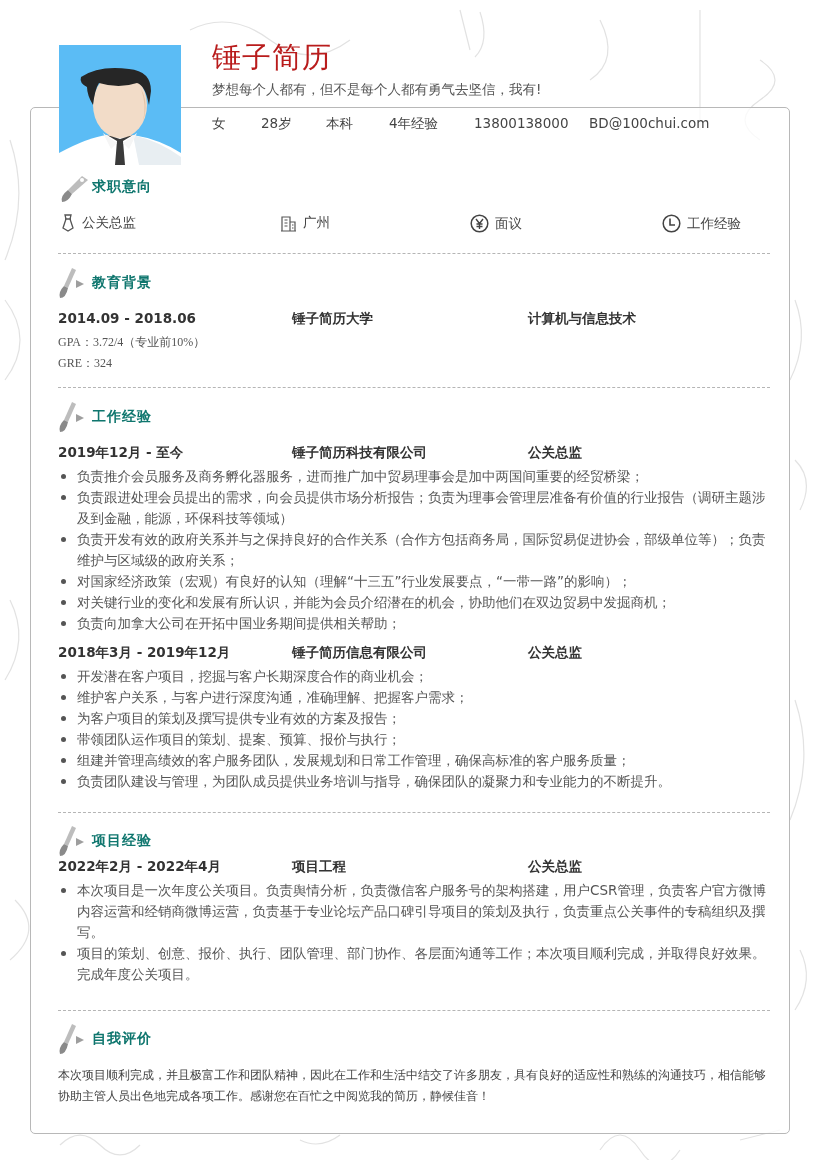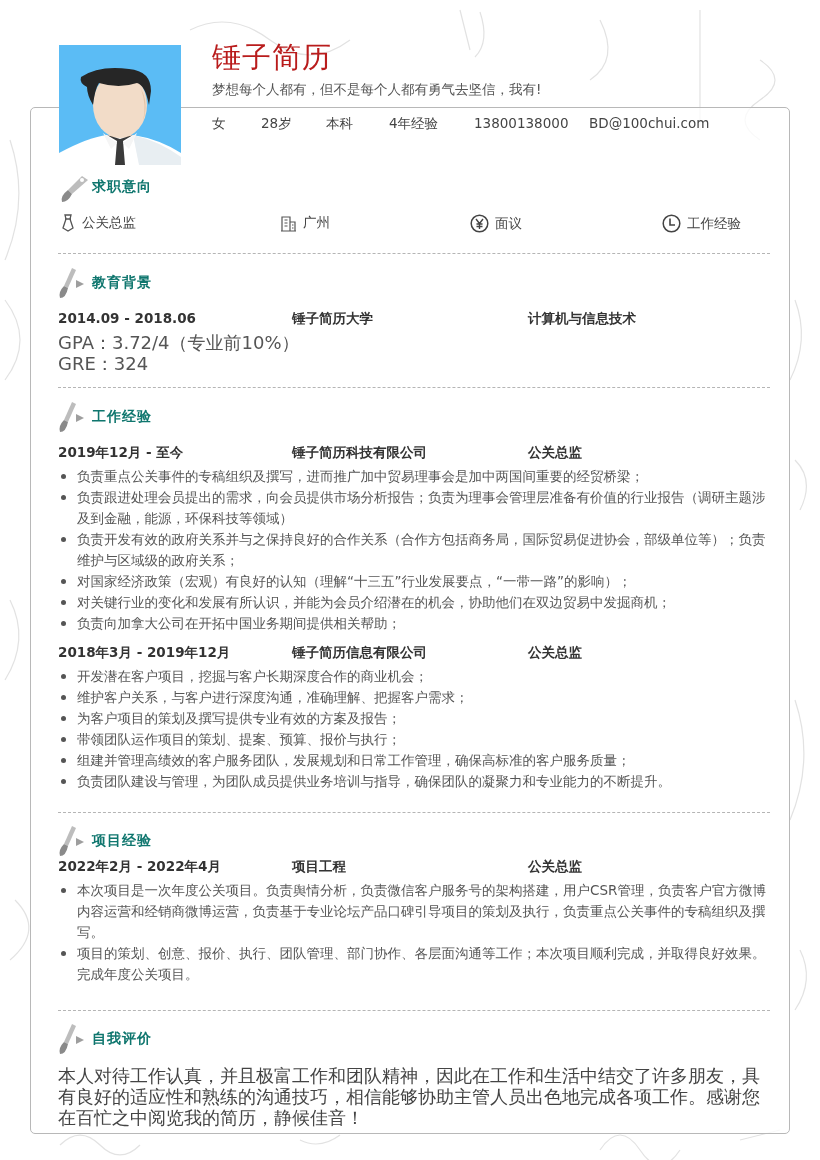--- a/index.html
+++ b/index.html
@@ -35,21 +35,21 @@
   .section { position: absolute; left: 58px; width: 712px; z-index: 2; }
   .sec-head { display: flex; align-items: center; height: 34px; }
   .sec-head .brush { width: 32px; height: 34px; margin-right: 2px; }
   .sec-head .title { font-size: 14px; font-weight: bold; color: #0f766e; letter-spacing: 1px; }
   .dash { position: absolute; left: 58px; width: 712px; border-top: 1px dashed #b5b5b5; z-index: 2; }
   .intent-row { position: absolute; top: 214px; left: 58px; width: 712px; height: 22px; font-size: 13.5px; color: #444; z-index: 2; }
   .intent-item { position: absolute; top: 0; display: flex; align-items: center; }
   .intent-item svg { margin-right: 6px; }
   .row3 { position: relative; height: 22px; font-size: 13.5px; font-weight: bold; color: #333; }
   .row3 span { position: absolute; top: 0; white-space: nowrap; }
-  .plain { font-size: 18px; color: #555; line-height: 21px; }
+  .plain { font-size: 12px; color: #555; line-height: 21px; font-family: Liberation Serif, serif; }
   ul.bullets { list-style: none; font-size: 13.5px; color: #555; line-height: 21px; }
   ul.bullets li { position: relative; padding-left: 19px; }
   ul.bullets li::before {
     content: ""; position: absolute; left: 3px; top: 8px; width: 5px; height: 5px; border-radius: 50%; background: #555;
   }
 </style>
 </head>
 <body>
 
 <svg class="bg-doodles" viewBox="0 0 820 1160">
@@ -168,21 +168,21 @@
       <path d="M18 14 L26 18 L18 22 Z" fill="#9e9e9e"></path>
     </svg>
     <span class="title">工作经验</span>
   </div>
   <div class="row3" style="margin-top:10px">
     <span style="left:0">2019年12月 - 至今</span>
     <span style="left:234px">锤子简历科技有限公司</span>
     <span style="left:470px">公关总监</span>
   </div>
   <ul class="bullets">
-    <li>负责重点公关事件的专稿组织及撰写，进而推广加中贸易理事会是加中两国间重要的经贸桥梁；</li>
+    <li>负责推介会员服务及商务孵化器服务，进而推广加中贸易理事会是加中两国间重要的经贸桥梁；</li>
     <li>负责跟进处理会员提出的需求，向会员提供市场分析报告；负责为理事会管理层准备有价值的行业报告（调研主题涉及到金融，能源，环保科技等领域）</li>
     <li>负责开发有效的政府关系并与之保持良好的合作关系（合作方包括商务局，国际贸易促进协会，部级单位等）；负责维护与区域级的政府关系；</li>
     <li>对国家经济政策（宏观）有良好的认知（理解“十三五”行业发展要点，“一带一路”的影响）；</li>
     <li>对关键行业的变化和发展有所认识，并能为会员介绍潜在的机会，协助他们在双边贸易中发掘商机；</li>
     <li>负责向加拿大公司在开拓中国业务期间提供相关帮助；</li>
   </ul>
   <div class="row3" style="margin-top:10px">
     <span style="left:0">2018年3月 - 2019年12月</span>
     <span style="left:234px">锤子简历信息有限公司</span>
     <span style="left:470px">公关总监</span>
@@ -221,14 +221,14 @@
 
 <div class="section" style="top:1022px">
   <div class="sec-head">
     <svg class="brush" viewBox="0 0 32 34">
       <path d="M14 2 L18 4 L10 22 L6 20 Z" fill="#bdbdbd"></path>
       <path d="M6 20 L10 22 Q8 32 2 32 Q0 26 6 20Z" fill="#8a8a8a"></path>
       <path d="M18 14 L26 18 L18 22 Z" fill="#9e9e9e"></path>
     </svg>
     <span class="title">自我评价</span>
   </div>
-  <div class="plain" style="margin-top:9px; color:#444">本人对待工作认真，并且极富工作和团队精神，因此在工作和生活中结交了许多朋友，具有良好的适应性和熟练的沟通技巧，相信能够协助主管人员出色地完成各项工作。感谢您在百忙之中阅览我的简历，静候佳音！</div>
+  <div class="plain" style="margin-top:9px; color:#444">本次项目顺利完成，并且极富工作和团队精神，因此在工作和生活中结交了许多朋友，具有良好的适应性和熟练的沟通技巧，相信能够协助主管人员出色地完成各项工作。感谢您在百忙之中阅览我的简历，静候佳音！</div>
 </div>
 
 </body></html>

